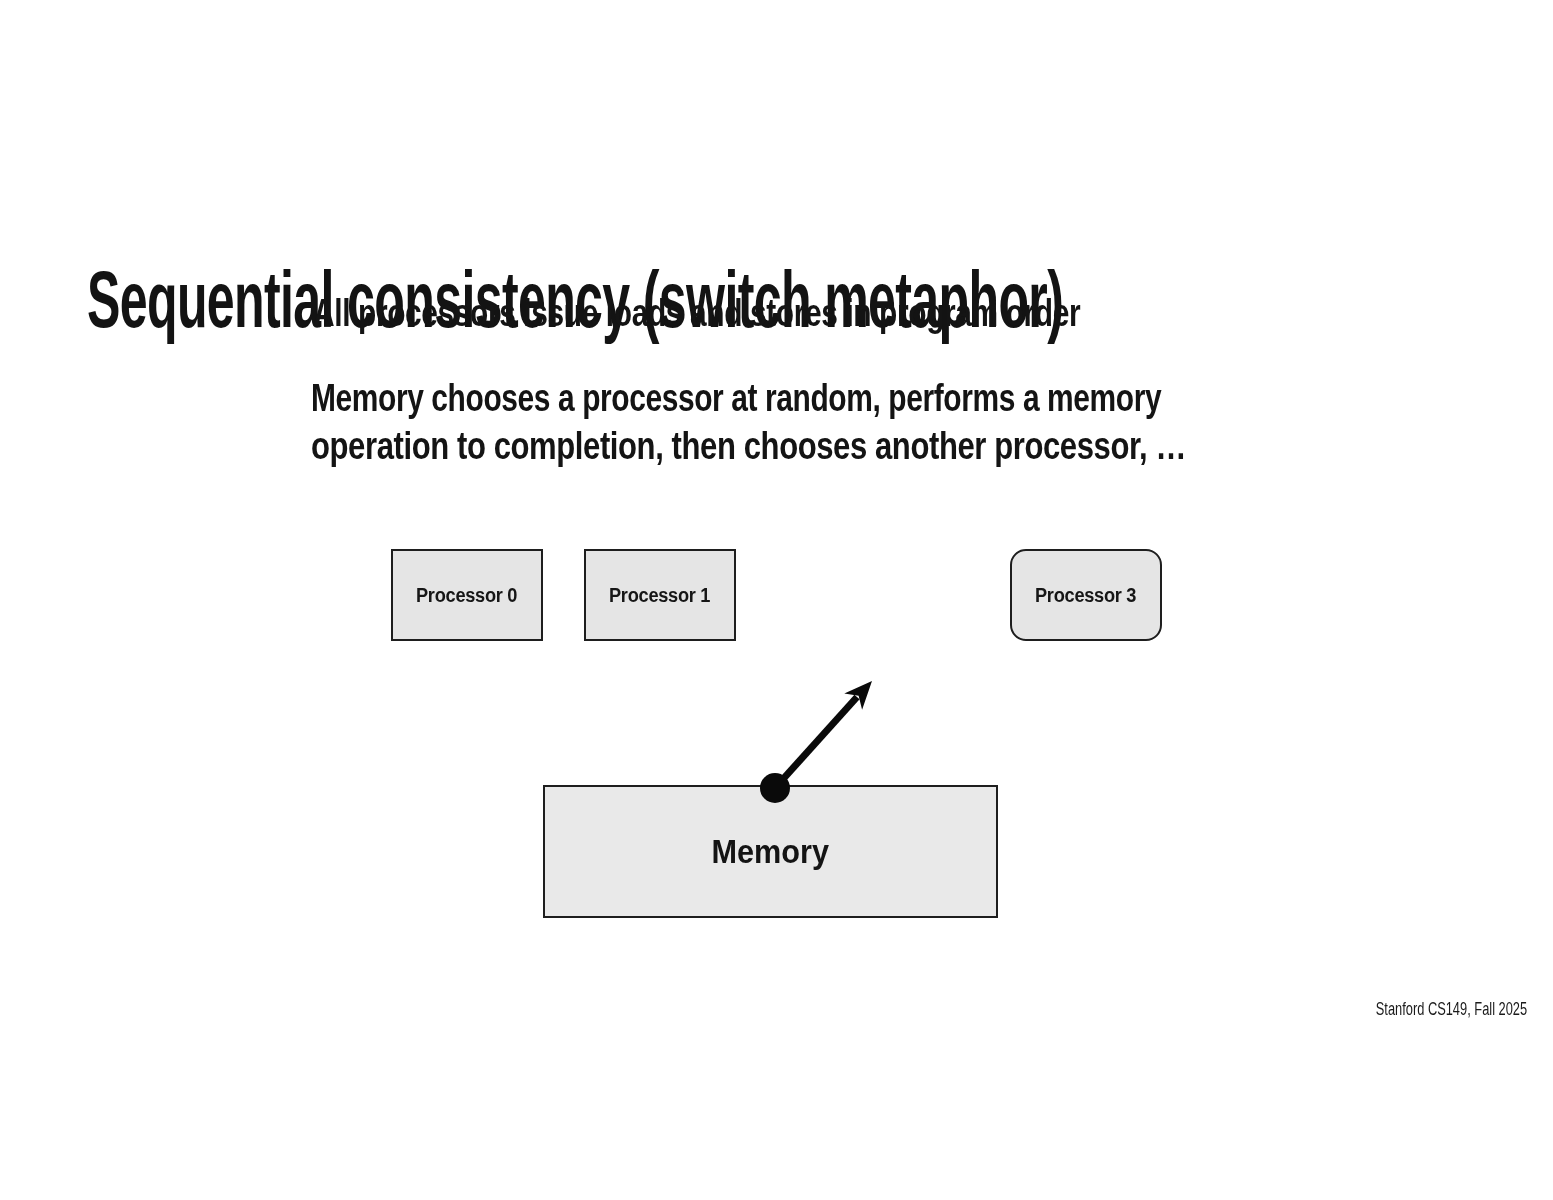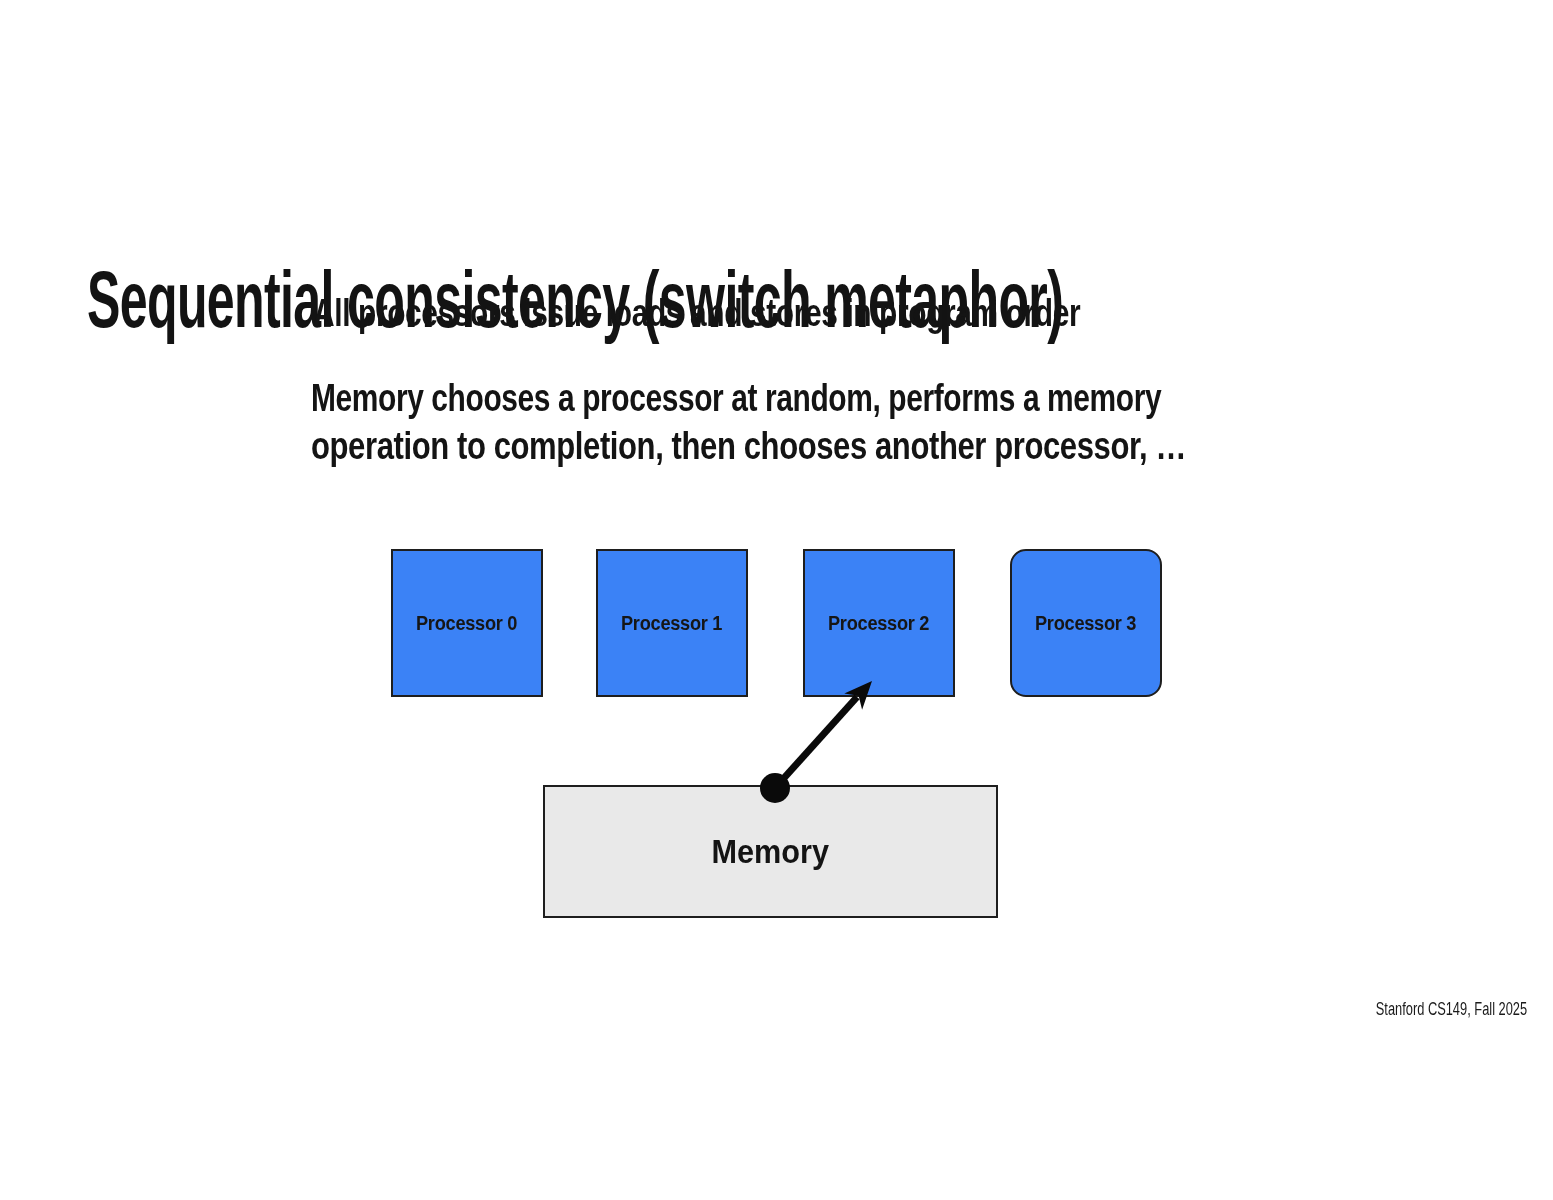--- a/index.html
+++ b/index.html
@@ -17,26 +17,26 @@
     position:absolute;left:87px;top:206px;
     font-size:80px;line-height:80px;font-weight:bold;
     letter-spacing:-1px;color:#131313;
   }
   .bullet{position:absolute;font-weight:bold;color:#141414;}
   .bullet .line{height:48px;font-size:39px;line-height:48px;letter-spacing:-0.5px;}
   .bullet-1{left:313px;top:289px;}
   .bullet-2{left:311px;top:354px;margin-top:20px;}
 
   .proc-box{
-    position:absolute;top:549px;width:152px;height:148px;
+    position:absolute;top:549px;width:152px;height:92px;
     box-sizing:border-box;
-    background:#3b82f6;border:2px solid #1e1e1e;
+    background:#e5e5e5;border:2px solid #1e1e1e;
     display:flex;align-items:center;justify-content:center;
   }
-  .proc-0{left:391px;} .proc-1{left:596px;} .proc-2{left:803px;} .proc-3{left:1010px;border-radius:16px;}
+  .proc-0{left:391px;} .proc-1{left:584px;} .proc-2{left:803px;} .proc-3{left:1010px;border-radius:16px;}
   .proc-label{font-size:20px;font-weight:bold;color:#161616;letter-spacing:-0.3px;}
 
   .memory-box{
     position:absolute;left:543px;top:785px;width:455px;height:133px;
     box-sizing:border-box;
     background:#e9e9e9;border:2px solid #1e1e1e;
     display:flex;align-items:center;justify-content:center;
   }
   .memory-label{font-size:33px;font-weight:bold;color:#141414;}
 
@@ -62,23 +62,20 @@
     <div class="line"><span class="fit" style="transform-origin: left center; transform: scaleX(0.767148);">Memory chooses a processor at random, performs a memory</span></div>
     <div class="line"><span class="fit" style="transform-origin: left center; transform: scaleX(0.795455);">operation to completion, then chooses another processor, …</span></div>
   </div>
 
   <div class="proc-box proc-0">
     <span class="proc-label fit" style="transform-origin: center center; transform: scaleX(0.90991);">Processor 0</span>
   </div>
   <div class="proc-box proc-1">
     <span class="proc-label fit" style="transform-origin: center center; transform: scaleX(0.90991);">Processor 1</span>
   </div>
-  <div class="proc-box proc-2">
-    <span class="proc-label fit" style="transform-origin: center center; transform: scaleX(0.90991);">Processor 2</span>
-  </div>
   <div class="proc-box proc-3">
     <span class="proc-label fit" style="transform-origin: center center; transform: scaleX(0.90991);">Processor 3</span>
   </div>
 
   <div class="memory-box">
     <span class="memory-label fit" style="transform-origin: center center; transform: scaleX(0.929134);">Memory</span>
   </div>
 
   <svg class="arrow-overlay" viewBox="0 0 1553 1200" xmlns="http://www.w3.org/2000/svg">
     <line x1="775" y1="788" x2="857" y2="697" stroke="#0a0a0a" stroke-width="7"></line>

